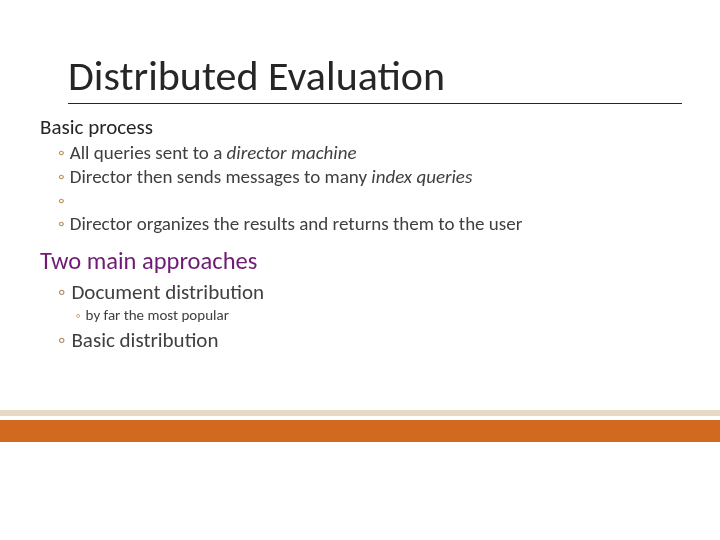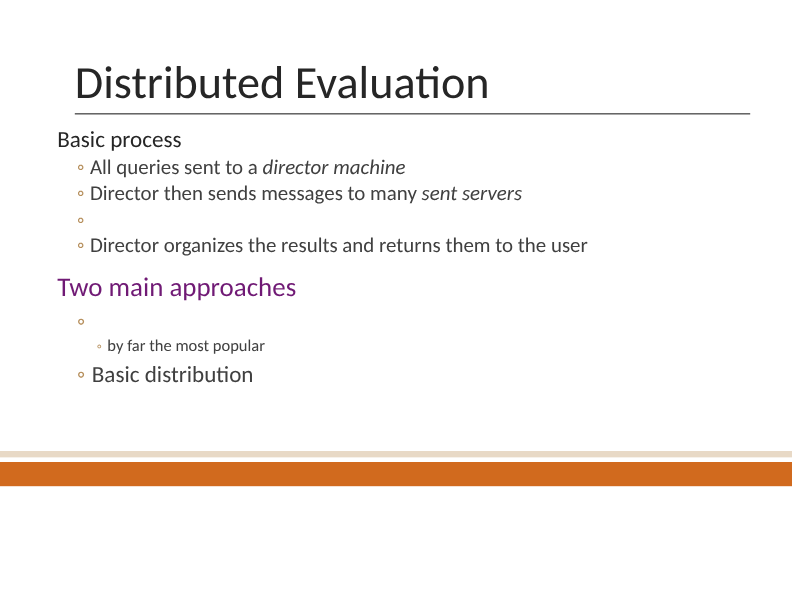--- a/index.html
+++ b/index.html
@@ -19,21 +19,21 @@
   .title {
     font-family: "Calibri Light", "Calibri", "Segoe UI Light", Arial, sans-serif;
     font-weight: 300;
     font-size: 42px;
     color: #262626;
     border-bottom: 1.5px solid #262626;
     padding-bottom: 2px;
     margin-bottom: 10px;
     margin-left: 30px;
   }
-  .content { margin-left: 14px; }
+  .content { margin-left: 2px; }
   .h1 {
     font-size: 21px;
     color: #262626;
     margin-top: 4px;
     margin-bottom: 1px;
   }
   .h2-row {
     display: flex;
     align-items: baseline;
     margin-left: 18px;
@@ -125,37 +125,38 @@
     <div class="h2-row">
       <span class="h2-bullet">◦</span>
       <span class="h2-text">
         <span>All queries sent to a </span><span class="italic">director machine</span>
       </span>
     </div>
 
     <div class="h2-row">
       <span class="h2-bullet">◦</span>
       <span class="h2-text">
-        <span>Director then sends messages to many </span><span class="italic">sent servers</span>
+        <span>Director then sends messages to many </span><span class="italic">index queries</span>
       </span>
     </div>
 
     <div class="h2-row">
       <span class="h2-bullet">◦</span>
     </div>
 
     <div class="h2-row">
       <span class="h2-bullet">◦</span>
       <span class="h2-text">Director organizes the results and returns them to the user</span>
     </div>
 
     <div class="h1b">Two main approaches</div>
 
     <div class="h2b-row">
       <span class="h2b-bullet">◦</span>
+      <span class="h2b-text">Document distribution</span>
     </div>
 
     <div class="h3-row">
       <span class="h3-bullet">◦</span>
       <span class="h3-text">by far the most popular</span>
     </div>
 
     <div class="h2b-row">
       <span class="h2b-bullet">◦</span>
       <span class="h2b-text">Basic distribution</span>

